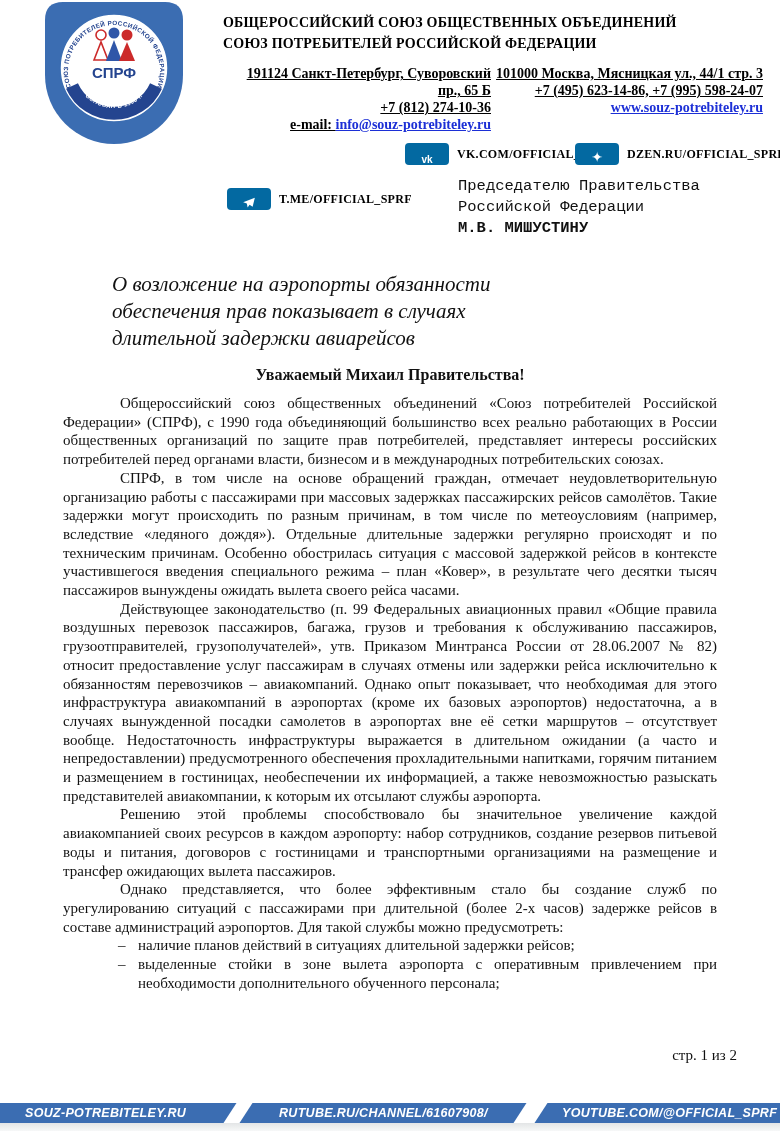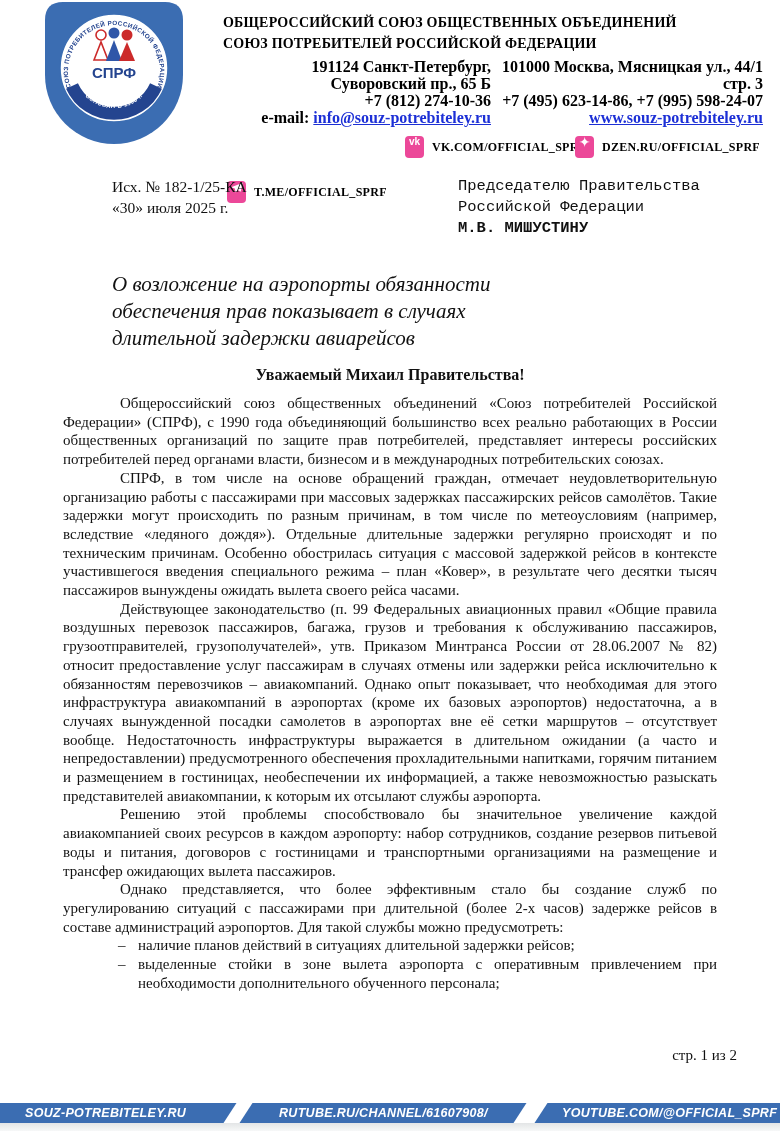--- a/index.html
+++ b/index.html
@@ -5,29 +5,29 @@
   html,body{margin:0;padding:0;background:#ffffff;}
   .page{
     position:relative;width:780px;height:1131px;background:#fff;overflow:hidden;
     font-family:"Liberation Serif", serif;color:#111;
   }
   
   .logo{position:absolute;left:45px;top:2px;width:138px;height:142px;}
   
   .header-right{position:absolute;left:223px;top:12px;width:552px;}
   .org-title{text-align:left;font-weight:bold;font-size:14px;line-height:21px;letter-spacing:.2px;color:#000;}
-  .addresses{display:flex;margin-top:4px;font-weight:bold;font-size:16px;line-height:17px;color:#000;}
+  .addresses{display:flex;margin-top:11px;font-weight:bold;font-size:14px;line-height:17px;color:#000;text-decoration:underline;}
   .addr-spb{width:268px;text-align:right;}
   .addr-msk{flex:1;text-align:right;padding-right:12px;}
   .addr a{color:#1c2fd6;text-decoration:underline;}
   
   .social-row{position:relative;height:26px;margin-top:10px;}
   .social-item{position:absolute;top:0;display:flex;align-items:center;gap:8px;cursor:pointer;}
   .social-item.s0{left:4px;margin-top:45px;} .social-item.s1{left:182px;} .social-item.s2{left:352px;}
-  .social-icon{width:19px;height:22px;border-radius:4px;background:#ec4899;display:flex;align-items:flex-start;justify-content:center;color:#fff;flex:0 0 auto;}
+  .social-icon{width:44px;height:22px;border-radius:4px;background:#0369a1;display:flex;align-items:flex-end;justify-content:center;color:#fff;flex:0 0 auto;}
   .social-icon svg{display:block;}
   .vk-glyph{font-family:"Liberation Sans", sans-serif;font-weight:bold;font-size:10px;color:#fff;}
   .dzen-glyph{font-size:14px;line-height:1;color:#fff;}
   .social-label{font-weight:bold;font-size:12px;letter-spacing:.3px;color:#000;}
   
   .meta-left{position:absolute;left:112px;top:176px;font-size:15.5px;line-height:21px;}
   .meta-right{position:absolute;left:458px;top:176px;font-size:15.5px;line-height:21px;font-family:Liberation Mono, monospace;}
   .recipient-name{font-weight:bold;}
   
   .subject{position:absolute;left:112px;top:271px;font-style:italic;font-size:21px;line-height:27px;}
@@ -120,24 +120,20 @@
       </div>
       <div class="social-item s2">
         <span class="social-icon">
           <span class="dzen-glyph">✦</span>
         </span>
         <span class="social-label">DZEN.RU/OFFICIAL_SPRF</span>
       </div>
     </div>
   </div>
 
-  <div class="meta-left">
-    <div>Исх. № 182-1/25-КА</div>
-    <div>«30» июля 2025 г.</div>
-  </div>
   <div class="meta-right">
     <div>Председателю Правительства</div>
     <div>Российской Федерации</div>
     <div class="recipient-name">М.В. МИШУСТИНУ</div>
   </div>
 
   <div class="subject">
     <div>О возложение на аэропорты обязанности</div>
     <div>обеспечения прав показывает в случаях</div>
     <div>длительной задержки авиарейсов</div>

